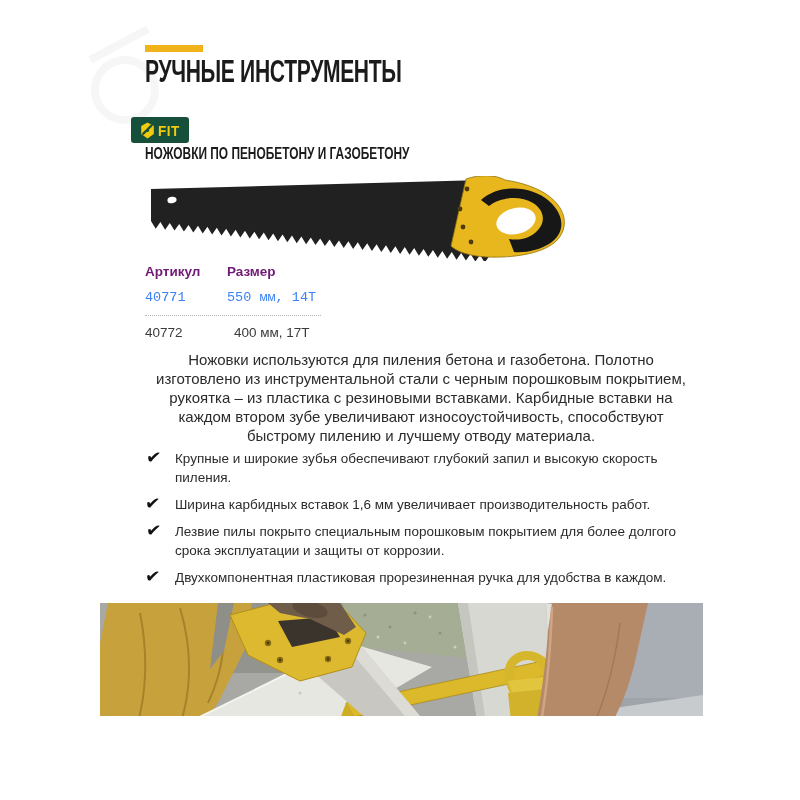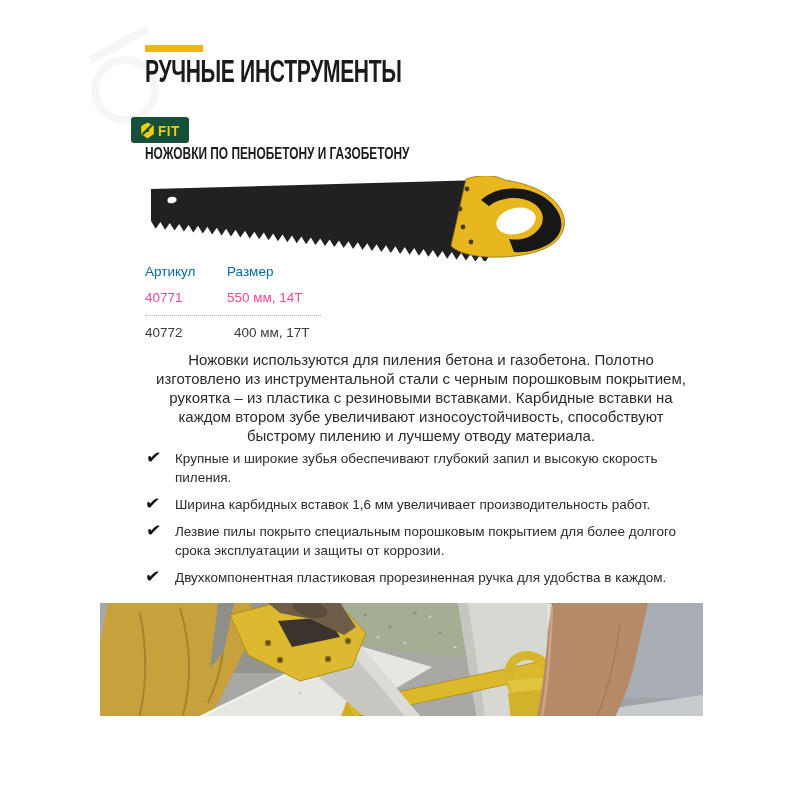--- a/index.html
+++ b/index.html
@@ -17,22 +17,22 @@
             border-radius:3px;display:flex;align-items:center;justify-content:center;gap:2px;}
   .fit-logo .txt{color:#F2CB0A;font-weight:bold;font-size:15px;letter-spacing:.5px;
                  transform:scaleX(.9);transform-origin:left center;}
   .section-title{position:absolute;left:145px;top:144px;margin:0;font-size:17px;font-weight:bold;
                  color:#1b1b1b;white-space:nowrap;transform:scaleX(.7);transform-origin:left top;}
   
   .product-image{position:absolute;left:145px;top:176px;width:420px;height:85px;}
   
   .spec-table{position:absolute;left:145px;top:262px;width:176px;font-size:13.5px;}
   .spec-table .tr{display:grid;grid-template-columns:82px 94px;}
-  .spec-table .head{font-weight:normal;color:#0369a1;padding:2px 0 11px 0;}
-  .spec-table .r1{color:#ec4899;padding:0 0 10px 0;border-bottom:1px dotted #b5b5b5;}
+  .spec-table .head{font-weight:bold;color:#701a75;padding:2px 0 11px 0;}
+  .spec-table .r1{color:#3b82f6;padding:0 0 10px 0;border-bottom:1px dotted #b5b5b5;font-family:Liberation Mono, monospace;}
   .spec-table .r2{color:#3a3a3a;padding:9px 0 0 0;gap:7px;}
   .spec-table .size{white-space:nowrap;}
   
   .description{position:absolute;left:145px;top:350px;width:552px;margin:0;font-size:15px;
                line-height:19px;color:#2b2b2b;text-align:center;}
   
   .features{position:absolute;left:145px;top:449px;width:548px;margin:0;padding:0;list-style:none;}
   .features li{display:grid;grid-template-columns:30px auto;margin-bottom:8px;
                font-size:13.5px;line-height:19px;color:#2b2b2b;}
   .features .check{font-size:18px;line-height:18px;color:#111;transform:rotate(6deg);

